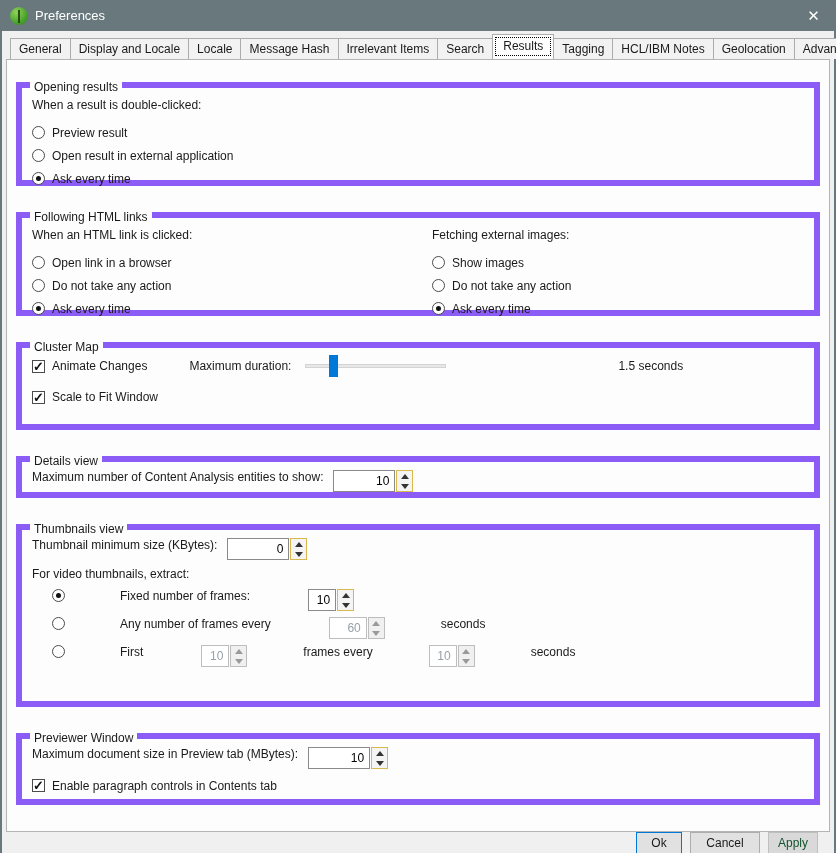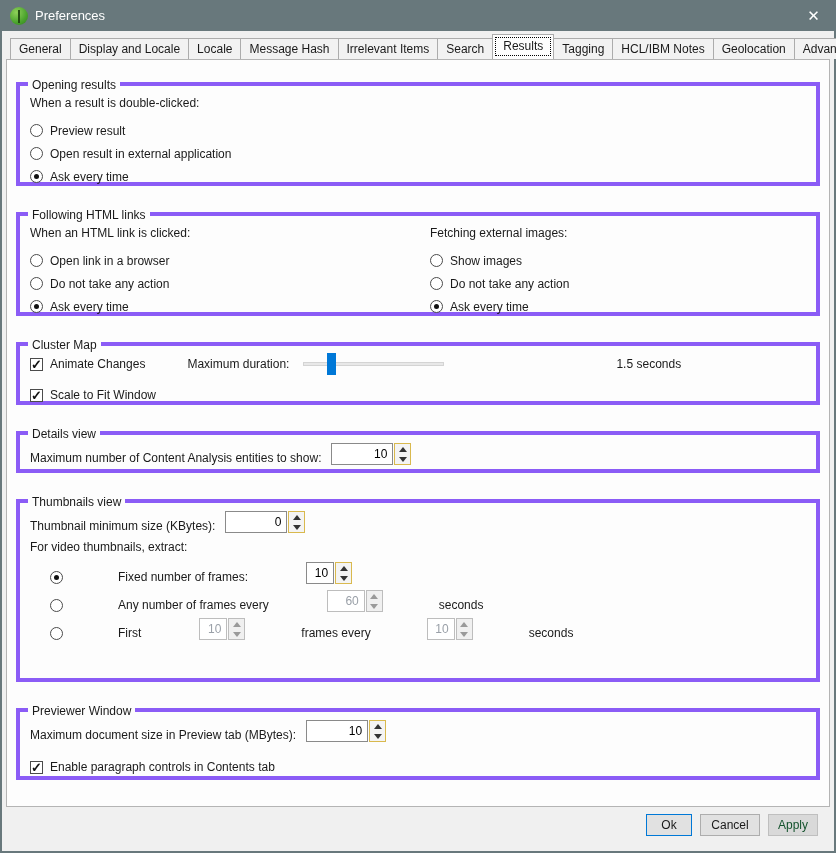--- a/index.html
+++ b/index.html
@@ -53,21 +53,21 @@
     outline:1px dotted #000; outline-offset:-4px;
     padding:0 10px;
   }
   
   .panel {
     flex:0 0 742px; margin:0 4px; background:#fdfdfd;
     border:1px solid #b4b4b4; position:relative; z-index:1;
     padding:22px 9px 0 9px;
   }
   .group {
-    border:4px solid #8b5cf6; position:relative;
+    border:6px solid #8b5cf6; position:relative;
     padding:6px 10px 0 10px; margin-bottom:26px;
   }
   .group-title {
     position:absolute; top:-8px; left:8px; background:#fdfdfd;
     padding:0 4px; line-height:14px;
   }
   .prompt { margin:3px 0 8px 0; line-height:16px; }
   .opt-row { display:flex; align-items:center; height:23px; }
   .radio {
     width:13px; height:13px; border:1px solid #4b4b4b; border-radius:50%;
@@ -117,21 +117,21 @@
   }
   .tri-up { width:0; height:0; border-left:4px solid transparent; border-right:4px solid transparent; border-bottom:5px solid #333; }
   .tri-down { width:0; height:0; border-left:4px solid transparent; border-right:4px solid transparent; border-top:5px solid #333; }
   .spinner.disabled .value { color:#9aa0a8; border-color:#bdbdbd; }
   .spinner.disabled .arrows { border-color:#bdbdbd; background:#f0f0f0; }
   .spinner.disabled .tri-up { border-bottom-color:#9a9a9a; }
   .spinner.disabled .tri-down { border-top-color:#9a9a9a; }
   .w62 { width:62px; }
   .w44 { width:28px; }
   .w54 { width:38px; }
-  .inline-row { display:flex; align-items:flex-end; height:22px; margin-bottom:6px; }
+  .inline-row { display:flex; align-items:flex-start; height:22px; margin-bottom:6px; }
   .gap8 { margin-left:8px; }
   .gap10 { margin-left:10px; }
   .indent { margin-left:20px;gap:48px; }
   
   .warn-row { display:flex; align-items:center; height:24px; margin-top:12px; margin-bottom:10px; }
   .warn-icon {
     position:relative; width:0; height:0; margin-right:9px;
     border-left:9px solid transparent; border-right:9px solid transparent;
     border-bottom:16px solid #f7c01a; flex:0 0 18px;
   }
@@ -146,21 +146,21 @@
     padding:0 12px; font-size:12px; color:#1a1a1a;
   }
   .clear-btn { margin-right:8px; }
   
   .footer {
     flex:1; display:flex; align-items:center; justify-content:flex-end;
     padding:0 16px 8px 0; background:#f0f0f0;
   }
   .footer .btn-std { margin-left:8px; }
   .btn-ok { width:46px; border:1px solid #0078d7; }
-  .btn-cancel { width:60px; }
+  .btn-cancel { width:70px; }
   .btn-apply { width:50px; background:#d9d9d9; border-color:#bfbfbf; color:#14532d; }
 </style>
 </head>
 <body>
 
 <div class="window">
 
   <div class="titlebar">
     <div class="app-icon"></div>
     <div class="title-text">Preferences</div>
@@ -230,21 +230,21 @@
             <span>Do not take any action</span>
           </div>
           <div class="opt-row">
             <span class="radio checked"></span>
             <span>Ask every time</span>
           </div>
         </div>
       </div>
     </div>
 
-    <div class="group" style="height:63px">
+    <div class="group" style="height:88px">
       <div class="group-title">Cluster Map</div>
       <div class="cm-row">
         <span class="checkbox checked"></span>
         <span>Animate Changes</span>
         <span class="cm-duration-label">Maximum duration:</span>
         <span class="slider">
           <span class="slider-track"></span>
           <span class="slider-thumb" style="left: 17%;"></span>
         </span>
         <span class="cm-value">1.5 seconds</span>

